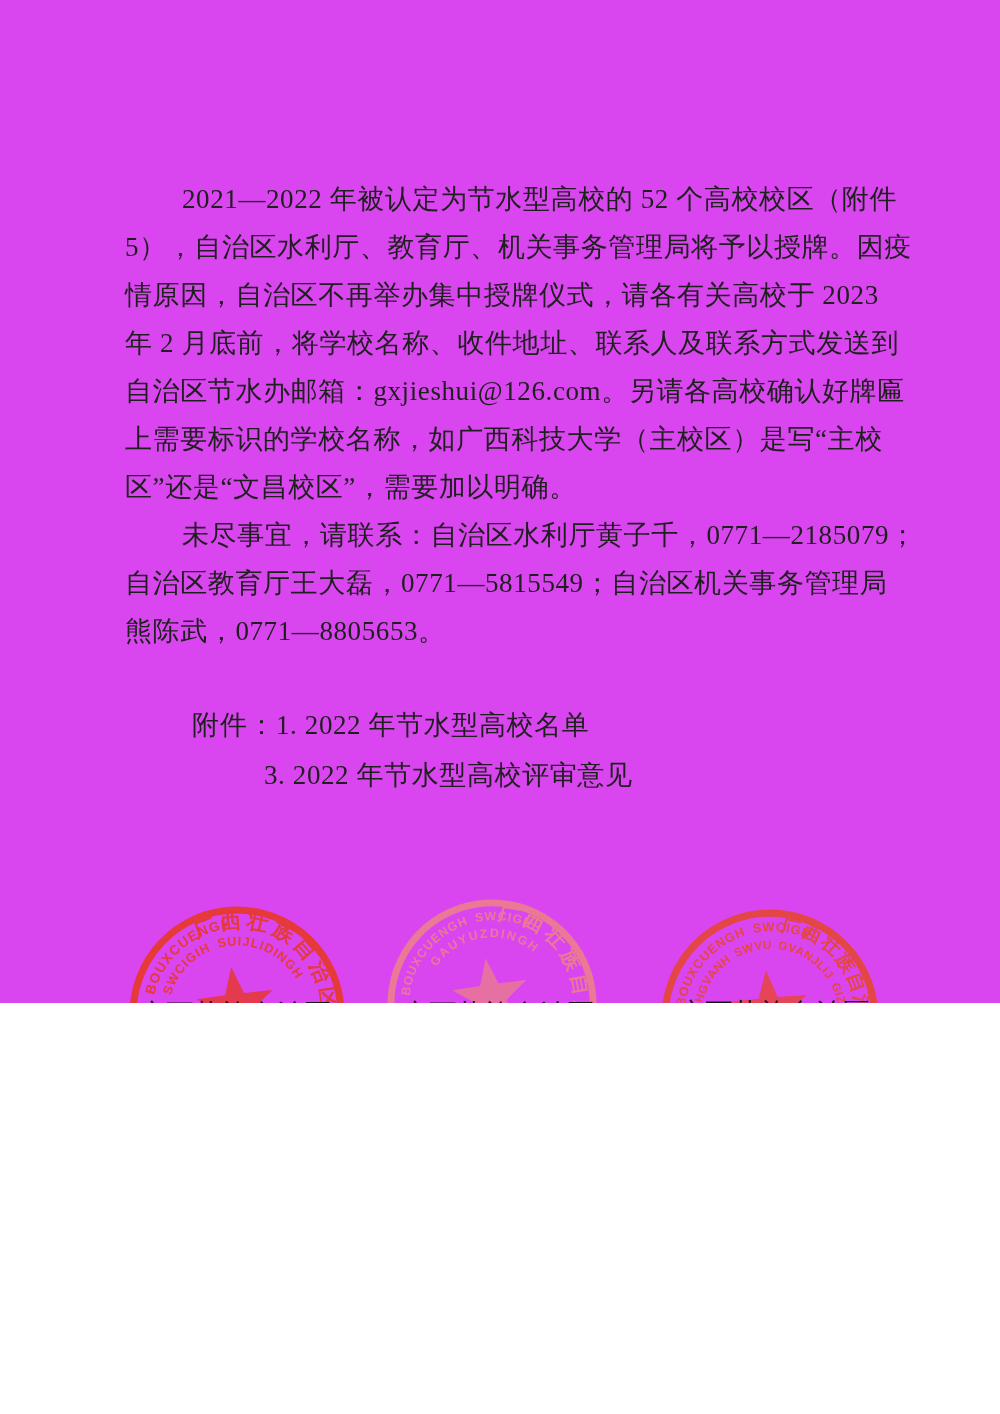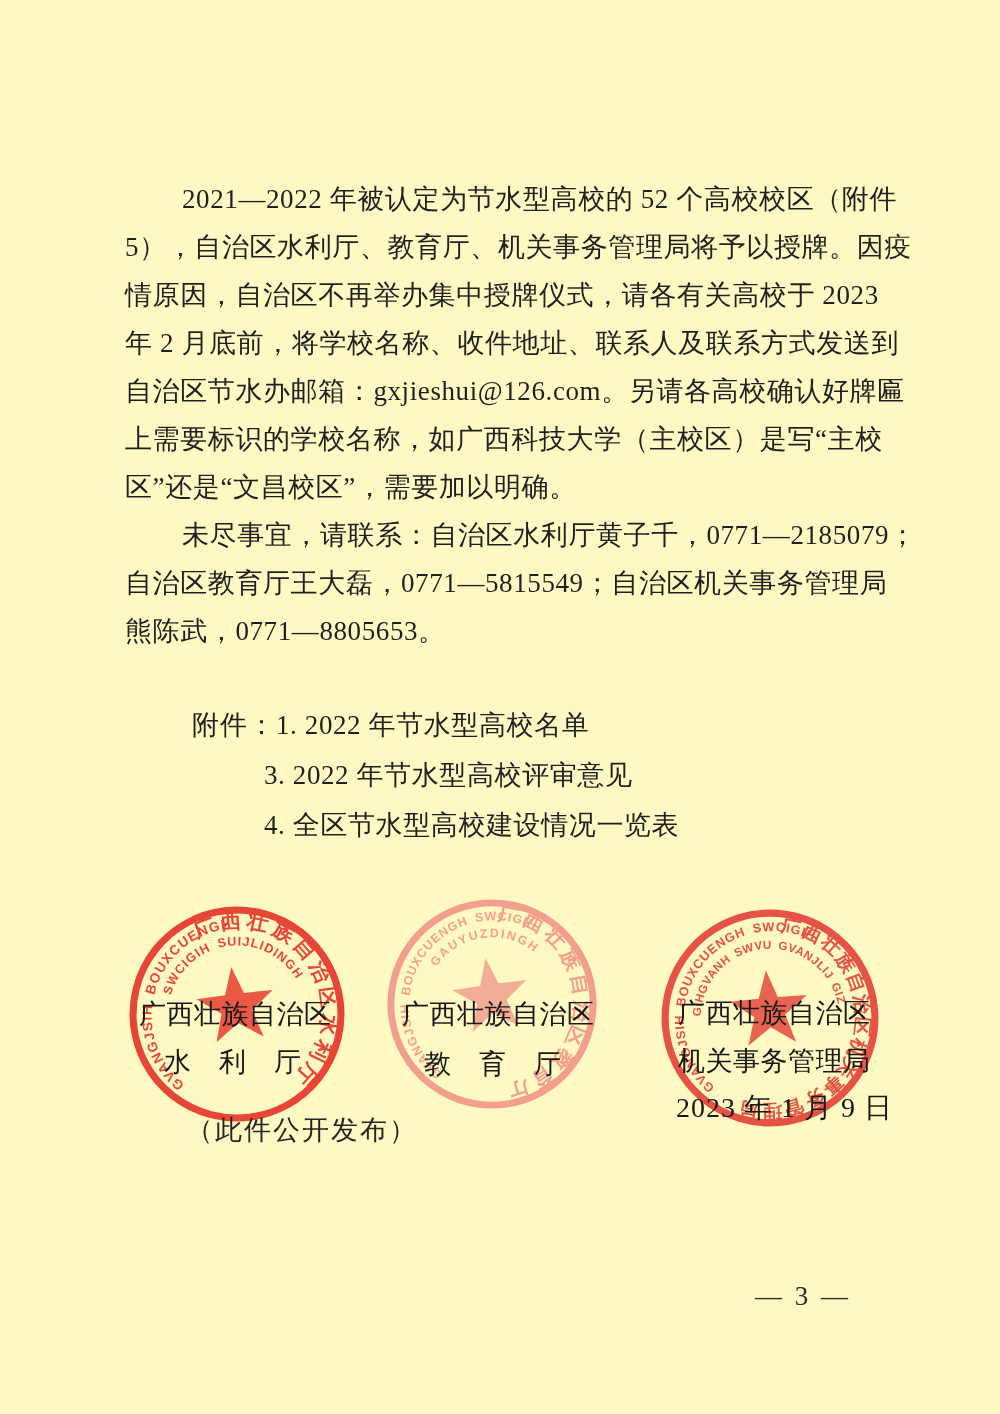--- a/index.html
+++ b/index.html
@@ -1,20 +1,20 @@
 <!DOCTYPE html>
 <html><head>
 <meta charset="utf-8">
 <style>
   * { margin:0; padding:0; box-sizing:border-box; }
   html,body { width:1000px; height:1414px; }
   body { background:#ffffff; }
   .page {
-    position:relative; width:1000px; height:1414px;
-    background:#fef9c3; overflow:hidden;
+    position:relative; width:1000px; height:1003px;
+    background:#d946ef; overflow:hidden;
     font-family:"Liberation Serif","DejaVu Serif",serif;
     color:#1d1d1d;
   }
   
   .body-text { position:absolute; left:125px; top:175px; width:760px; }
   .line {
     height:48px; line-height:48px; font-size:27px;
     letter-spacing:0.6px; white-space:nowrap; color:#1f1f1f;
   }
   .indent { padding-left:57px; }
@@ -61,21 +61,20 @@
     <div class="line">上需要标识的学校名称，如广西科技大学（主校区）是写“主校</div>
     <div class="line">区”还是“文昌校区”，需要加以明确。</div>
     <div class="line indent">未尽事宜，请联系：自治区水利厅黄子千，0771—2185079；</div>
     <div class="line">自治区教育厅王大磊，0771—5815549；自治区机关事务管理局</div>
     <div class="line">熊陈武，0771—8805653。</div>
   </div>
 
   <div class="attach">
     <div class="line attach-first"><span class="attach-label">附件：</span><span>1. 2022 年节水型高校名单</span></div>
     <div class="line attach-rest">3. 2022 年节水型高校评审意见</div>
-    <div class="line attach-rest">4. 全区节水型高校建设情况一览表</div>
   </div>
 
   <div class="stamp" style="left:126px; top:903px; opacity:0.93; transform:rotate(-7deg);">
     <svg width="222" height="222" viewBox="0 0 220 220">
       <defs>
         <path id="s1-outer" d="M 54.1 176.6 A 87 87 0 0 1 165.9 43.4 A 87 87 0 0 1 54.1 176.6"></path>
         <path id="s1-inner" d="M 46.1 133.3 A 68 68 0 1 1 173.9 133.3"></path>
       </defs>
       <circle cx="110" cy="110" r="103" fill="none" stroke="#e6392d" stroke-width="7"></circle>
       <text class="seal-ring-text" font-size="13.5" letter-spacing="1.2" word-spacing="4" fill="#e6392d">

